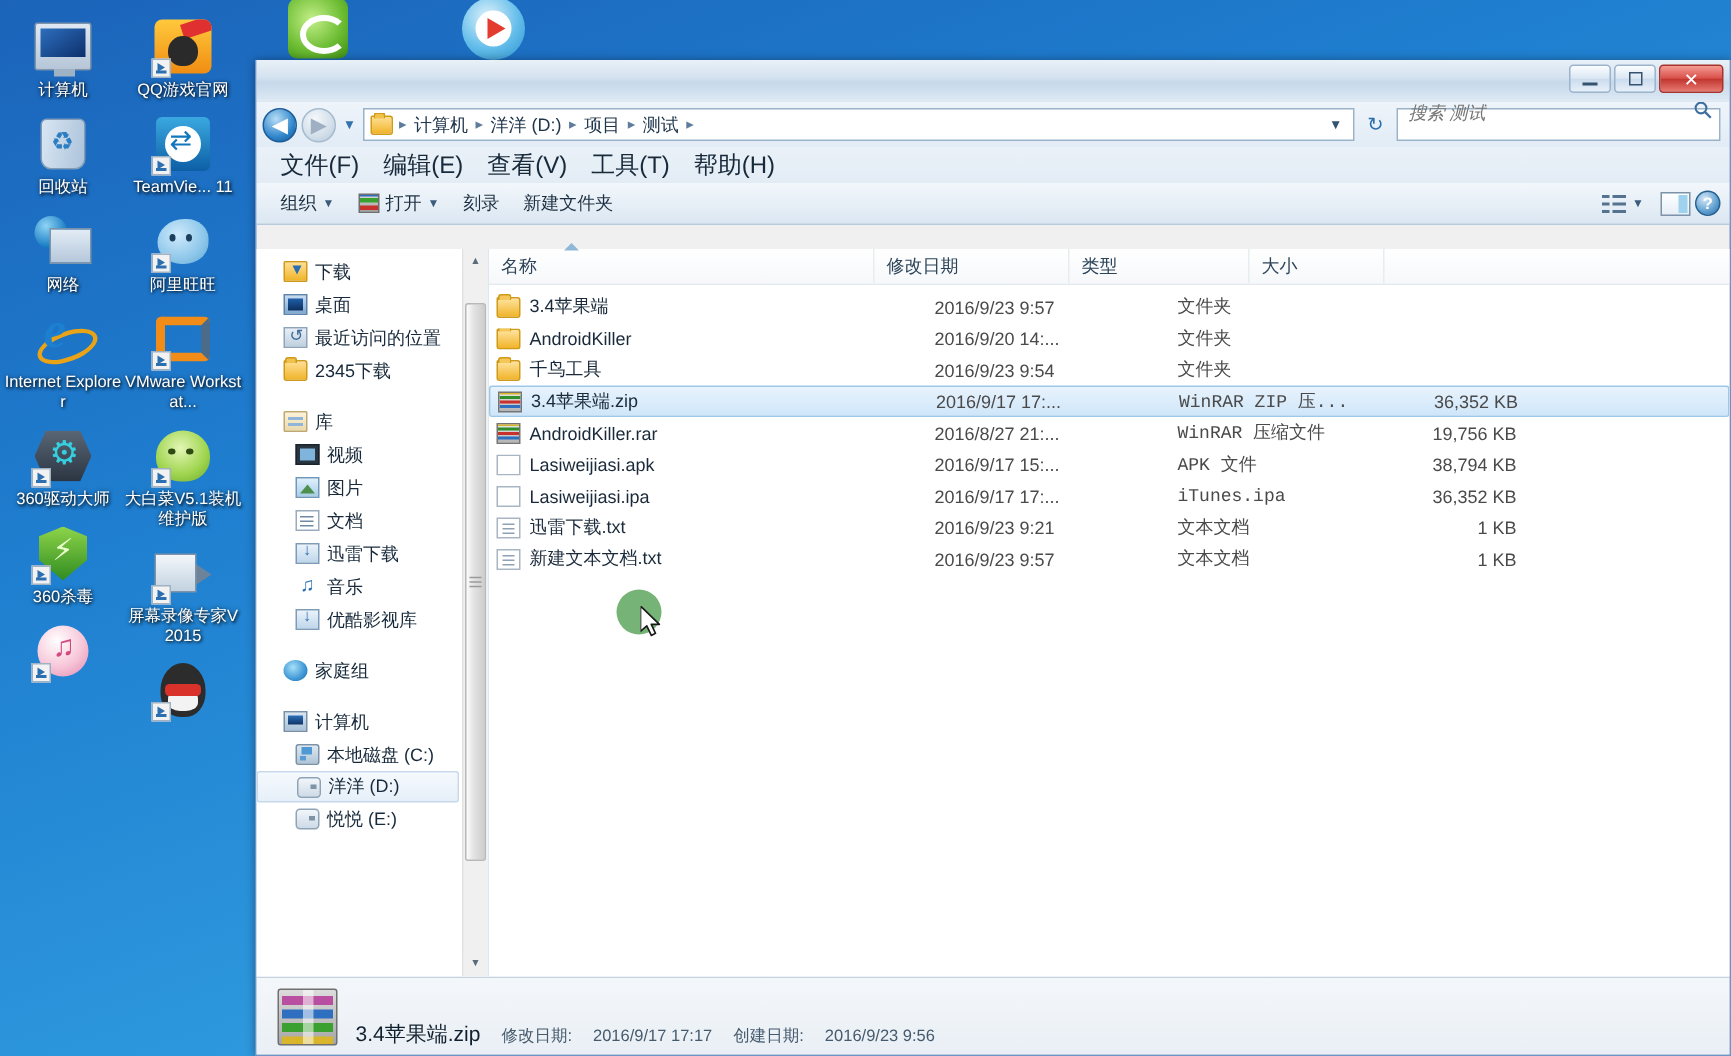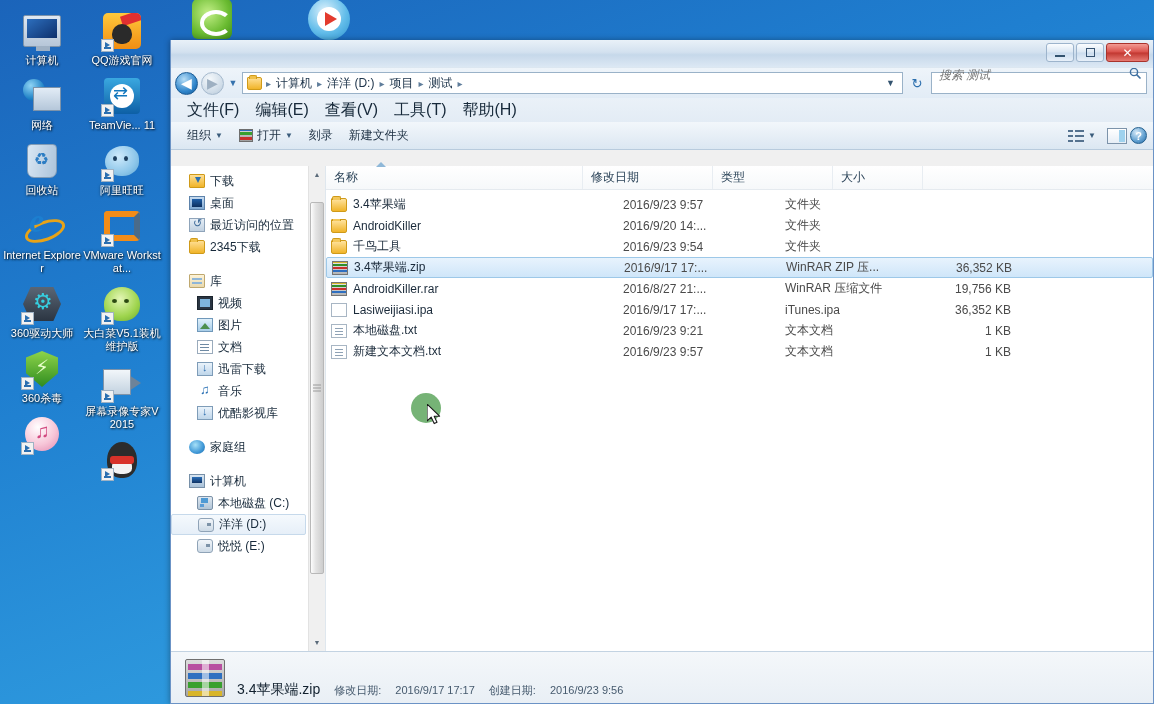--- a/index.html
+++ b/index.html
@@ -379,21 +379,21 @@
   }
   .frow.selected {
     background: linear-gradient(#e8f3fd,#cfe6f9);
     border: 1px solid #9dc8e8;
     border-radius: 2px;
     height: 21px;
   }
   .cell { padding-left: 8px; white-space: nowrap; overflow: hidden; }
   .c-name { width: 257px; flex: 0 0 257px; display: flex; align-items: center; gap: 6px; padding-left: 5px; }
   .c-date { width: 130px; flex: 0 0 130px; color: #4a4a4a; }
-  .c-type { width: 120px; flex: 0 0 120px; color: #4a4a4a; }
+  .c-type { width: 120px; flex: 0 0 120px; color: #4a4a4a; font-family: Liberation Mono, monospace; }
   .c-size { width: 90px; flex: 0 0 90px; color: #4a4a4a; text-align: right; padding-right: 8px; padding-left: 0; }
   .fi { width: 16px; height: 14px; flex: 0 0 16px; position: relative; }
   .fi-folder { background: linear-gradient(#ffe39f,#f0b429); border:1px solid #cf9a19; border-radius:1px 2px 2px 2px; }
   .fi-folder::before{ content:""; position:absolute; left:0; top:-3px; width:7px; height:3px; background:#f3c75a; border:1px solid #cf9a19; border-bottom:none; border-radius:2px 2px 0 0; }
   .fi-archive { background: linear-gradient(#e6e6e6,#b4b4b4); border:1px solid #757575; overflow: hidden; }
   .fi-archive::after { content:""; position:absolute; left:0; right:0; top:2px; height:2px; background:#2f8f2a; box-shadow: 0 3px 0 #c9312c, 0 6px 0 #2f6fc0, 0 -3px 0 #d8b52a; }
   .fi-file { background: #ffffff; border:1px solid #a8b6c4; }
   .fi-file.lined::after { content:""; position:absolute; left:3px; top:3px; right:3px; height:1px; background:#8fa2b5; box-shadow: 0 3px 0 #8fa2b5, 0 6px 0 #8fa2b5; }
 
   .cursor-blob {
@@ -459,29 +459,29 @@
 
   <div class="desk-col" id="desk-col-1">
     <div class="desk-icon">
       <div class="desk-glyph">
           <div class="ic-monitor"></div>
         </div>
       <div class="desk-label">计算机</div>
     </div>
     <div class="desk-icon">
       <div class="desk-glyph">
+          <div class="ic-recycle"></div>
+        </div>
+      <div class="desk-label">回收站</div>
+    </div>
+    <div class="desk-icon">
+      <div class="desk-glyph">
           <div class="ic-network"></div>
         </div>
       <div class="desk-label">网络</div>
-    </div>
-    <div class="desk-icon">
-      <div class="desk-glyph">
-          <div class="ic-recycle"></div>
-        </div>
-      <div class="desk-label">回收站</div>
     </div>
     <div class="desk-icon">
       <div class="desk-glyph">
           <div class="ic-ie"></div>
         </div>
       <div class="desk-label">Internet Explorer</div>
     </div>
     <div class="desk-icon">
       <div class="desk-glyph">
           <div class="ic-360drv"></div>
@@ -810,35 +810,44 @@
         <div class="frow">
           <div class="cell c-name">
             <span class="fi fi-archive"></span>
             <span>AndroidKiller.rar</span>
           </div>
           <div class="cell c-date">2016/8/27 21:...</div>
           <div class="cell c-type">WinRAR 压缩文件</div>
           <div class="cell c-size">19,756 KB</div>
         </div>
 
+        <div class="frow">
+          <div class="cell c-name">
+            <span class="fi fi-file"></span>
+            <span>Lasiweijiasi.apk</span>
+          </div>
+          <div class="cell c-date">2016/9/17 15:...</div>
+          <div class="cell c-type">APK 文件</div>
+          <div class="cell c-size">38,794 KB</div>
+        </div>
 
         <div class="frow">
           <div class="cell c-name">
             <span class="fi fi-file"></span>
             <span>Lasiweijiasi.ipa</span>
           </div>
           <div class="cell c-date">2016/9/17 17:...</div>
           <div class="cell c-type">iTunes.ipa</div>
           <div class="cell c-size">36,352 KB</div>
         </div>
 
         <div class="frow">
           <div class="cell c-name">
             <span class="fi fi-file lined"></span>
-            <span>本地磁盘.txt</span>
+            <span>迅雷下载.txt</span>
           </div>
           <div class="cell c-date">2016/9/23 9:21</div>
           <div class="cell c-type">文本文档</div>
           <div class="cell c-size">1 KB</div>
         </div>
 
         <div class="frow">
           <div class="cell c-name">
             <span class="fi fi-file lined"></span>
             <span>新建文本文档.txt</span>

